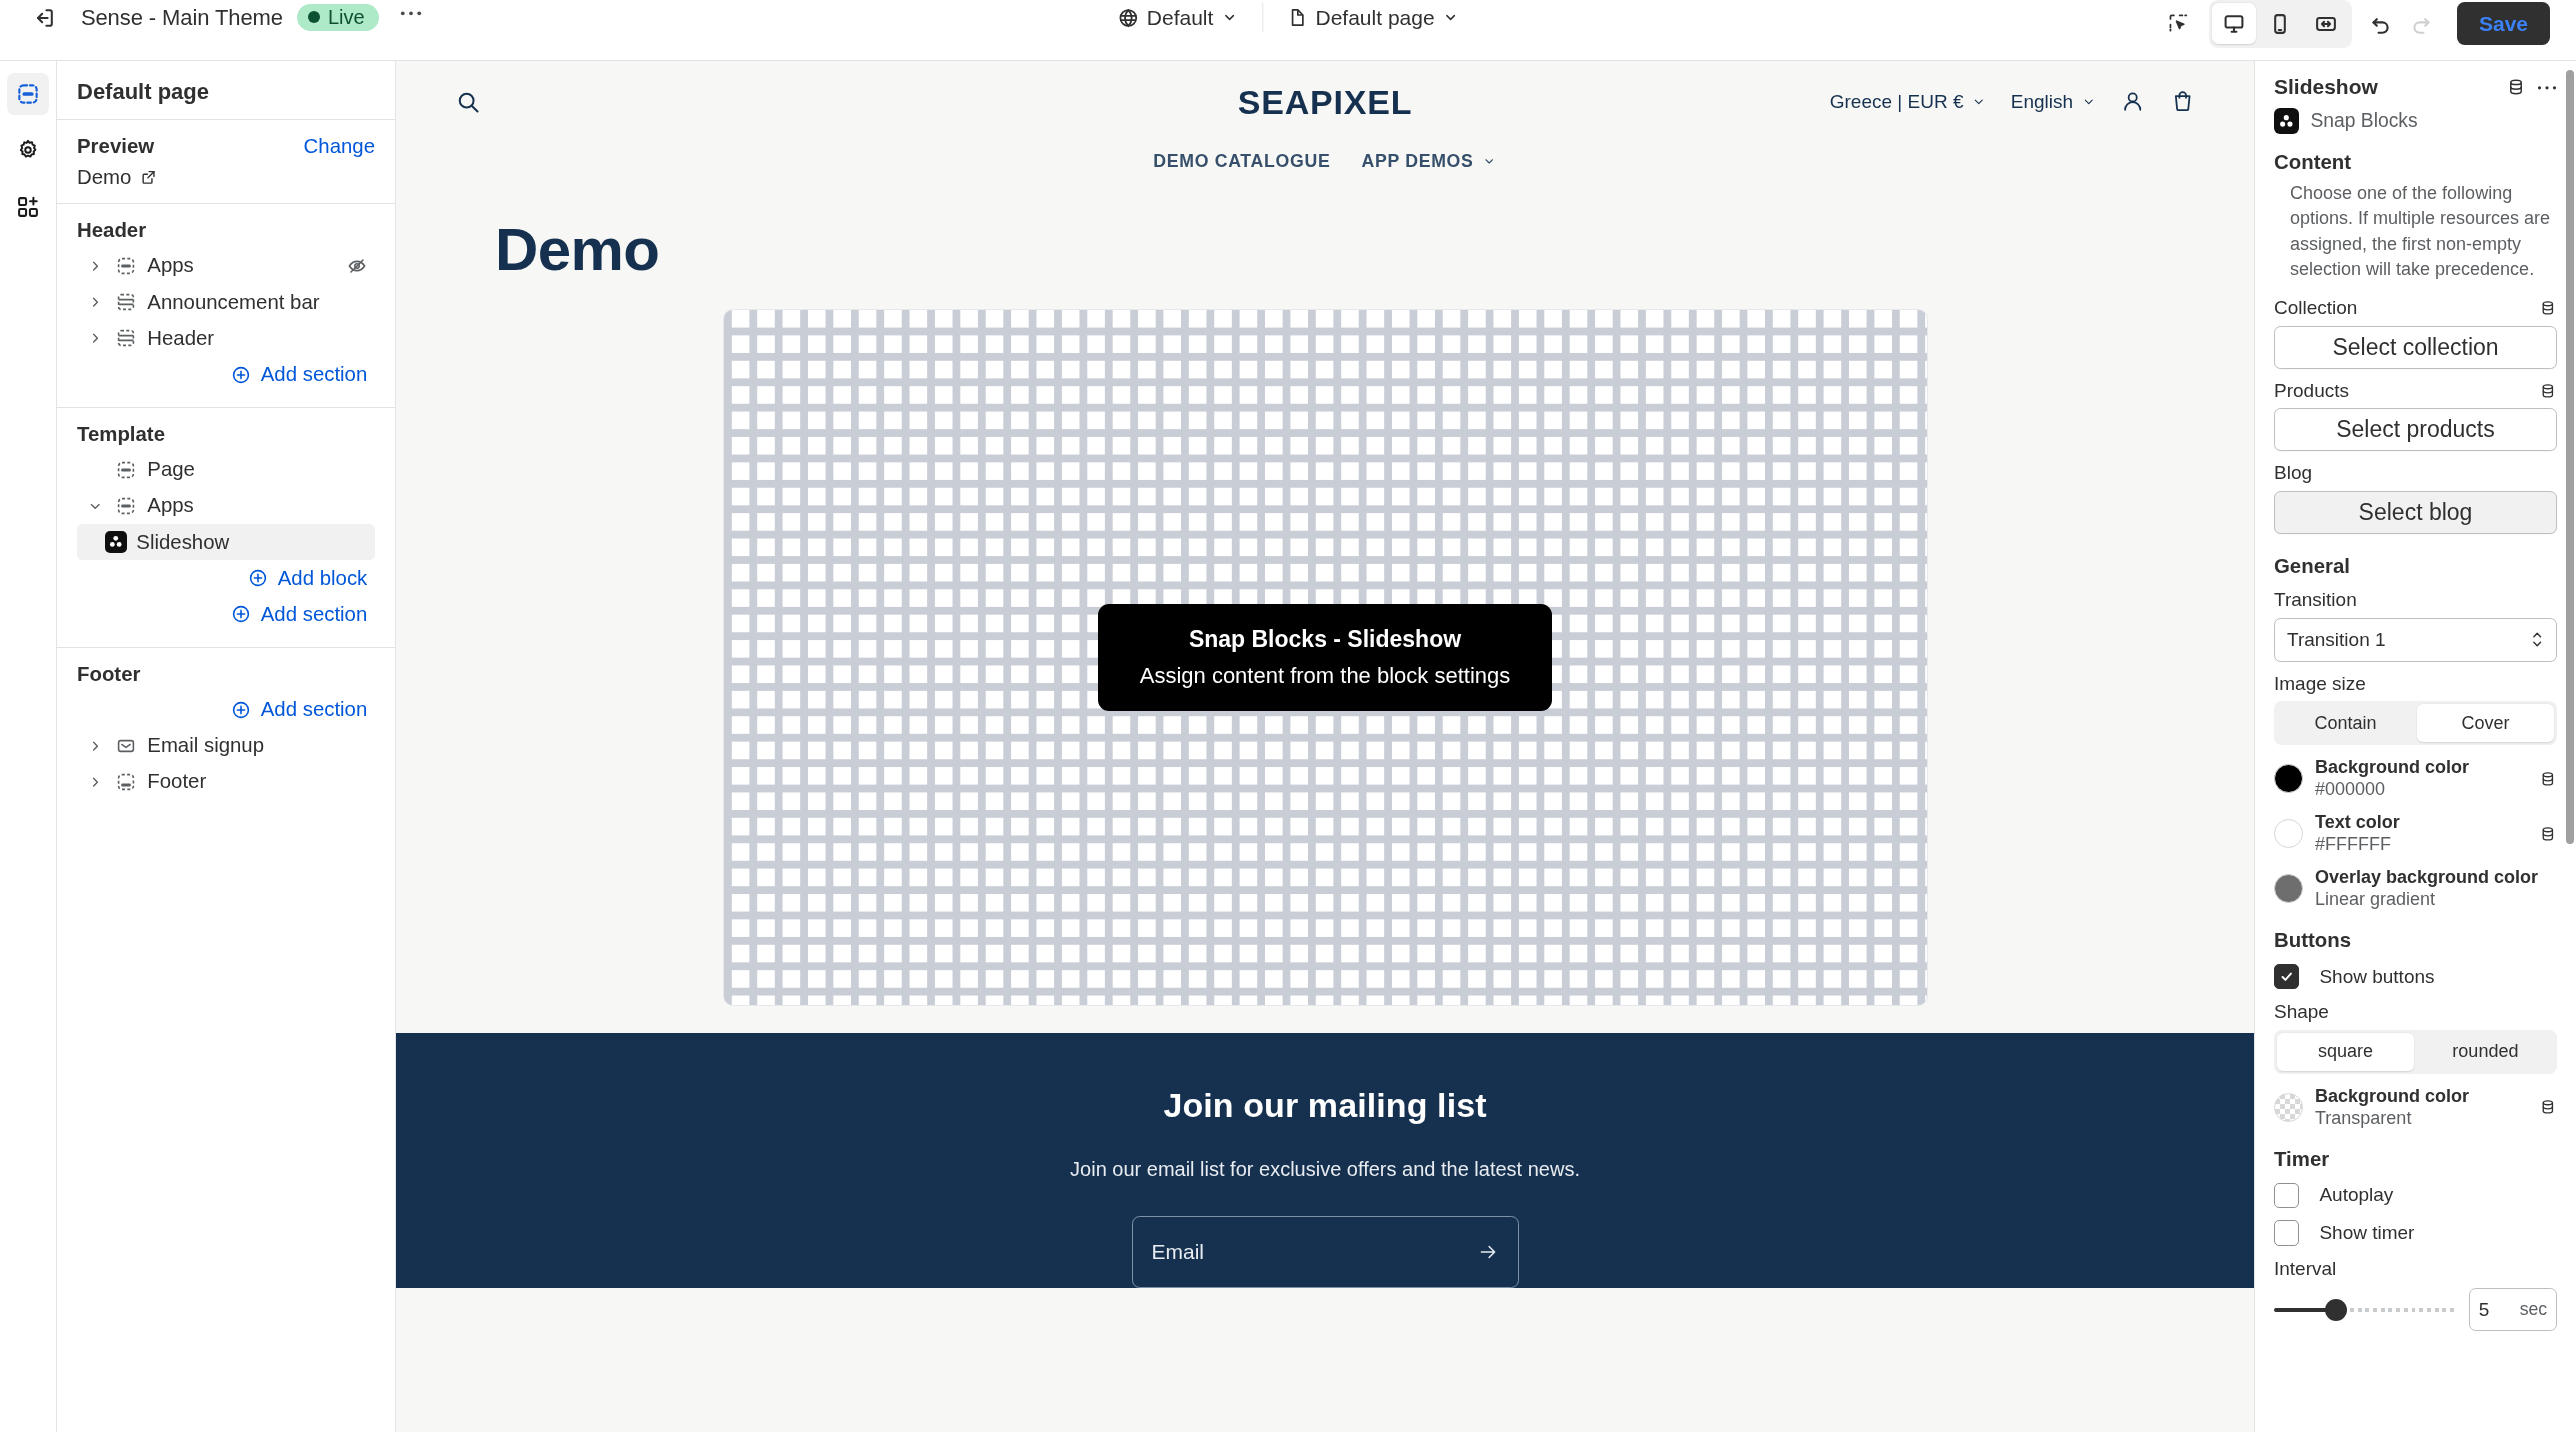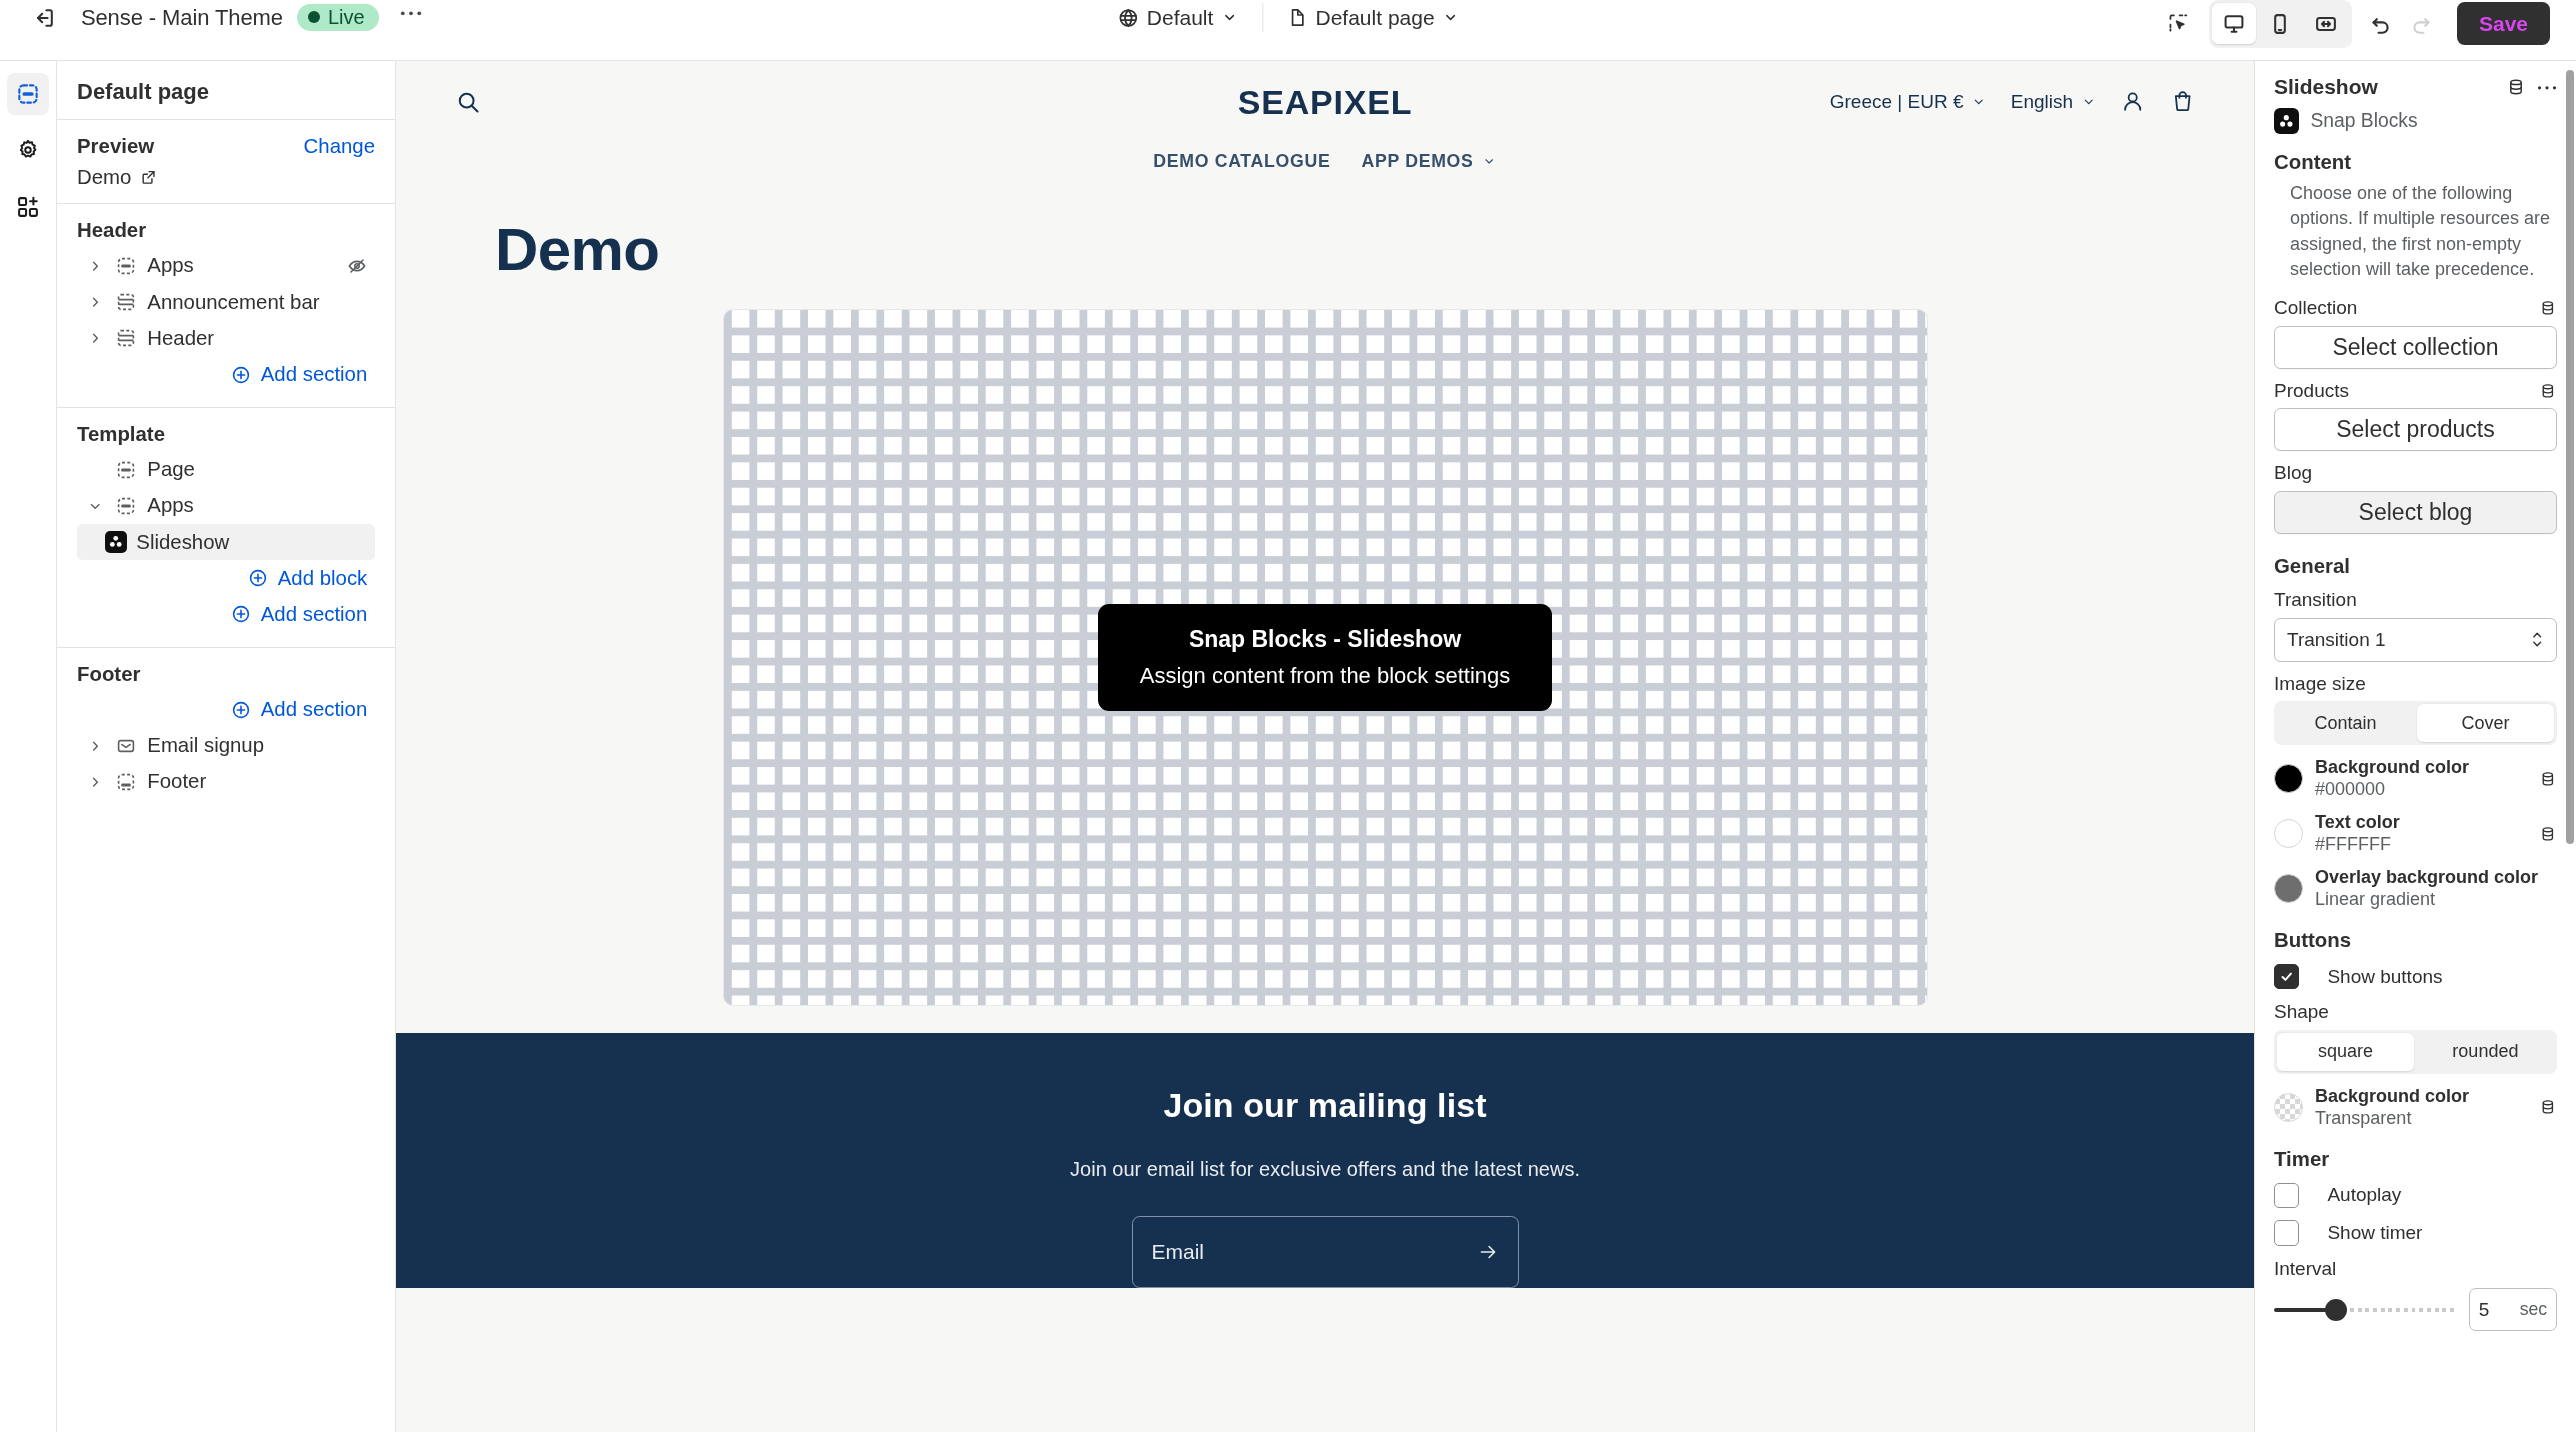--- a/index.html
+++ b/index.html
@@ -55,21 +55,21 @@
     display:flex; align-items:center; background:#f1f1f1;
     border-radius:8.8px; padding:3.3px; gap:2.2px; margin:0 7.7px 0 8.8px;
   }
   .device-btn {
     width:44px; height:41px; border-radius:6.6px;
     display:flex; align-items:center; justify-content:center;
     cursor:pointer;
   }
   .device-btn.active { background:#fff; box-shadow:0 0.6px 1.7px rgba(0,0,0,.14); }
   .save-btn {
-    background:#303030; color:#d946ef; border:none;
+    background:#303030; color:#3b82f6; border:none;
     border-radius:7.7px; padding:0 22px; height:43px;
     font-size:21px; font-weight:600; cursor:pointer; margin-left:14.4px;
     font-family:inherit;
   }
 
   
   .body-row { flex:1; display:flex; min-height:0; }
 
   
   .rail {
@@ -236,21 +236,21 @@
   .swatch { width:29px; height:29px; border-radius:50%; flex:0 0 29px; border:0.6px solid #d6d6d6; }
   .swatch.transparent {
     background-image:
       linear-gradient(45deg,#d8d8d8 25%,transparent 25%,transparent 75%,#d8d8d8 75%),
       linear-gradient(45deg,#d8d8d8 25%,transparent 25%,transparent 75%,#d8d8d8 75%);
     background-size:10px 10px; background-position:0 0, 5px 5px; background-color:#fff;
   }
   .color-txt .ct1 { font-size:18px; font-weight:700; color:#303030; }
   .color-txt .ct2 { font-size:18px; color:#5c5f62; margin-top:1.1px; }
   .color-row .db { margin-left:auto; }
-  .check-row { display:flex; align-items:center; gap:28px; margin:12px 0; }
+  .check-row { display:flex; align-items:center; gap:20px; margin:12px 0; }
   .cb {
     width:25.4px; height:25.4px; border-radius:5px; flex:0 0 25.4px;
     border:1.1px solid #8c9196; background:#fff;
     display:flex; align-items:center; justify-content:center;
     cursor:pointer;
   }
   .cb.checked { background:#303030; border-color:#303030; }
   .check-lbl { font-size:19px; color:#303030; }
   .slider-row { display:flex; align-items:center; gap:14.4px; margin-top:8.8px; }
   .slider {

